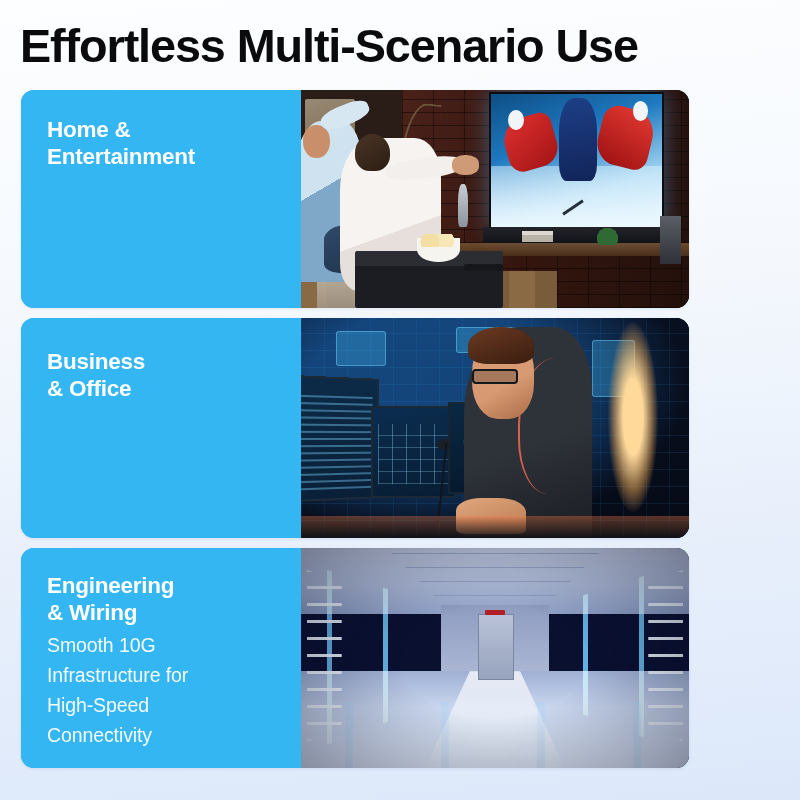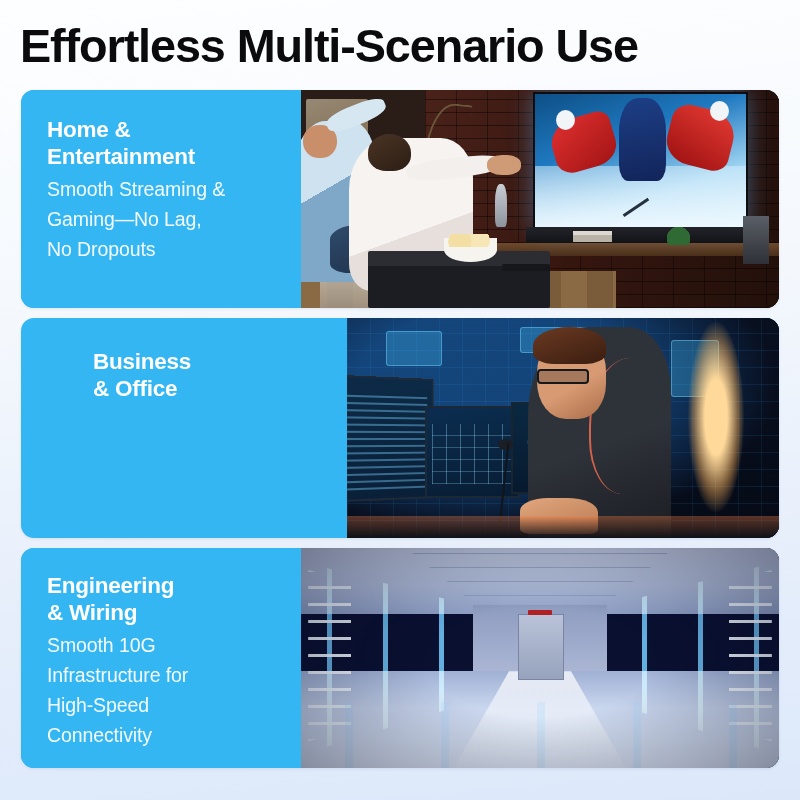--- a/index.html
+++ b/index.html
@@ -30,40 +30,40 @@
     color: #0b0b0d;
     white-space: nowrap;
     transform: scaleX(0.995);
     transform-origin: left center;
   }
 
   
   .card {
     position: absolute;
     left: 21px;
-    width: 758px;
+    width: 668px;
     border-radius: 13px;
     overflow: hidden;
     display: flex;
     background: #34b6f2;
     box-shadow: 0 1px 3px rgba(40,80,140,0.10);
   }
   .card-1 { top: 90px;  height: 218px; }
   .card-2 { top: 318px; height: 220px; }
   .card-3 { top: 548px; height: 220px; }
 
   .card-text {
     width: 280px;
     flex: 0 0 280px;
     background: #34b6f2;
     padding: 26px 16px 14px 26px;
     position: relative;
     z-index: 2;
   }
-  .card-2 .card-text { padding-top: 30px; margin-left: 46px; }
+  .card-2 .card-text { padding-top: 30px; }
   .card-3 .card-text { padding-top: 24px; }
 
   .card-heading {
     color: #ffffff;
     font-size: 22.5px;
     line-height: 27px;
     font-weight: 700;
     letter-spacing: -0.25px;
     margin-bottom: 4px;
     white-space: pre-line;
@@ -442,23 +442,20 @@
 </style>
 </head>
 <body>
 
 <h1 class="page-title">Effortless Multi-Scenario Use</h1>
 
 <div class="card card-1">
   <div class="card-text">
     <div class="card-heading">Home &amp;
 Entertainment</div>
-    <div class="card-body">Smooth Streaming &amp;
-Gaming—No Lag,
-No Dropouts</div>
   </div>
   <div class="card-media">
     <div class="scene-home">
       <div class="s1-wallL"></div>
       <div class="s1-window"></div>
       <div class="s1-brick"></div>
       <div class="s1-floor"></div>
       <div class="s1-shelf"></div>
       <div class="s1-tv">
         <div class="s1-ice"></div>

